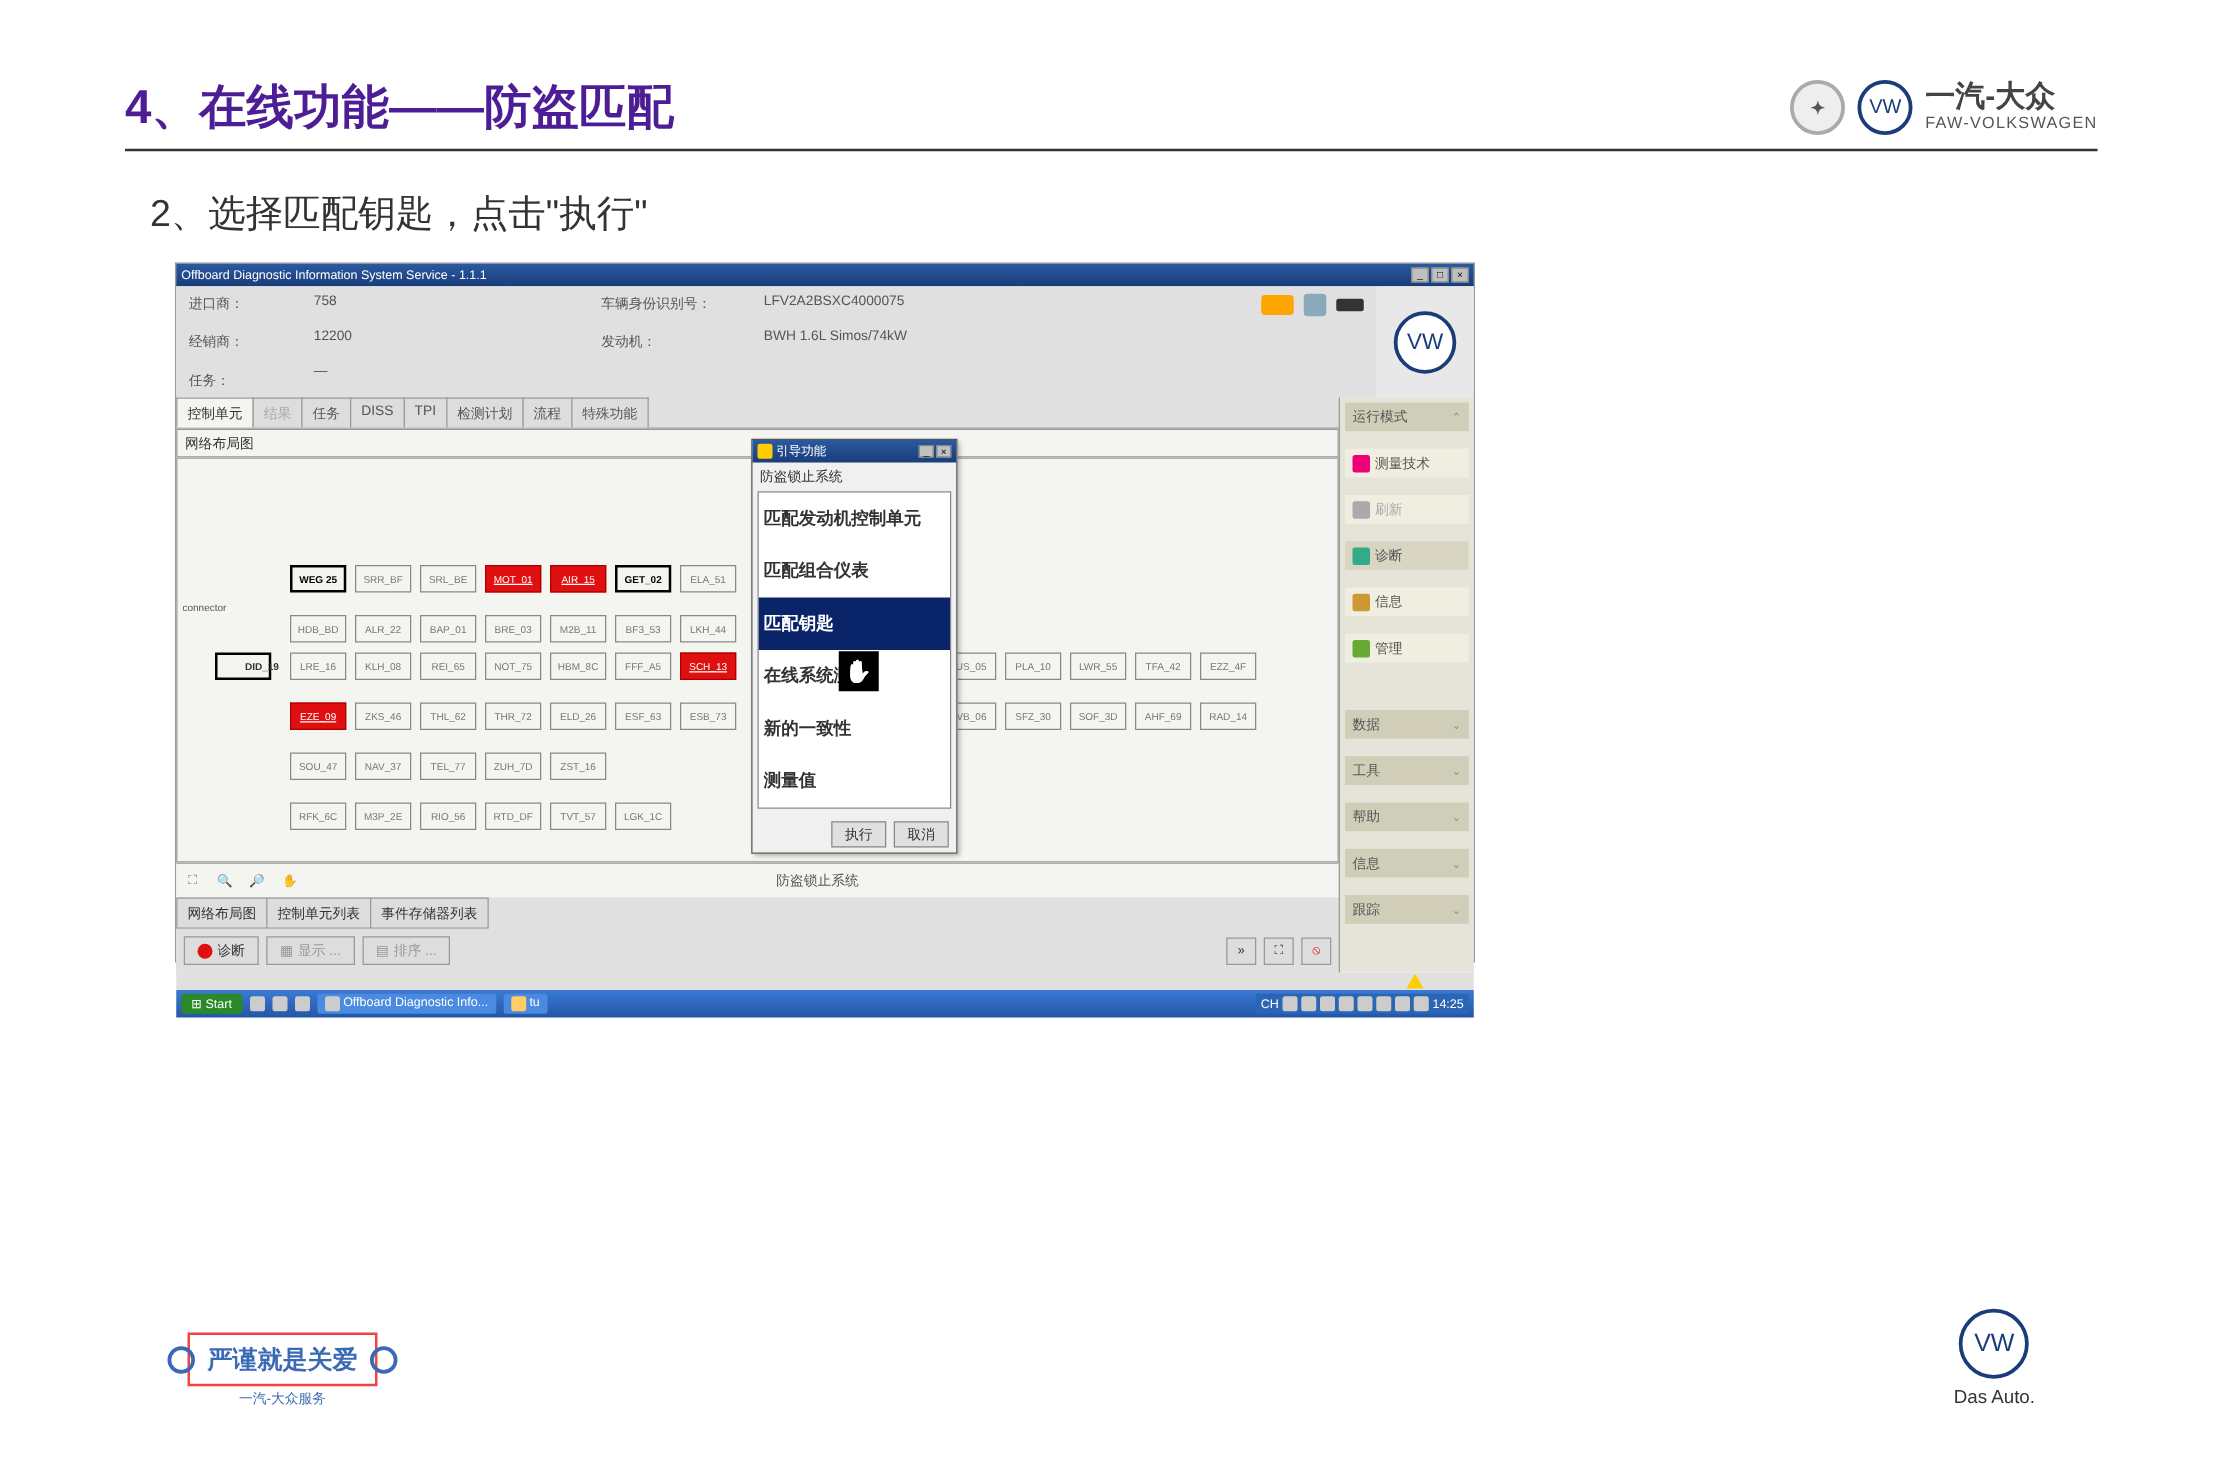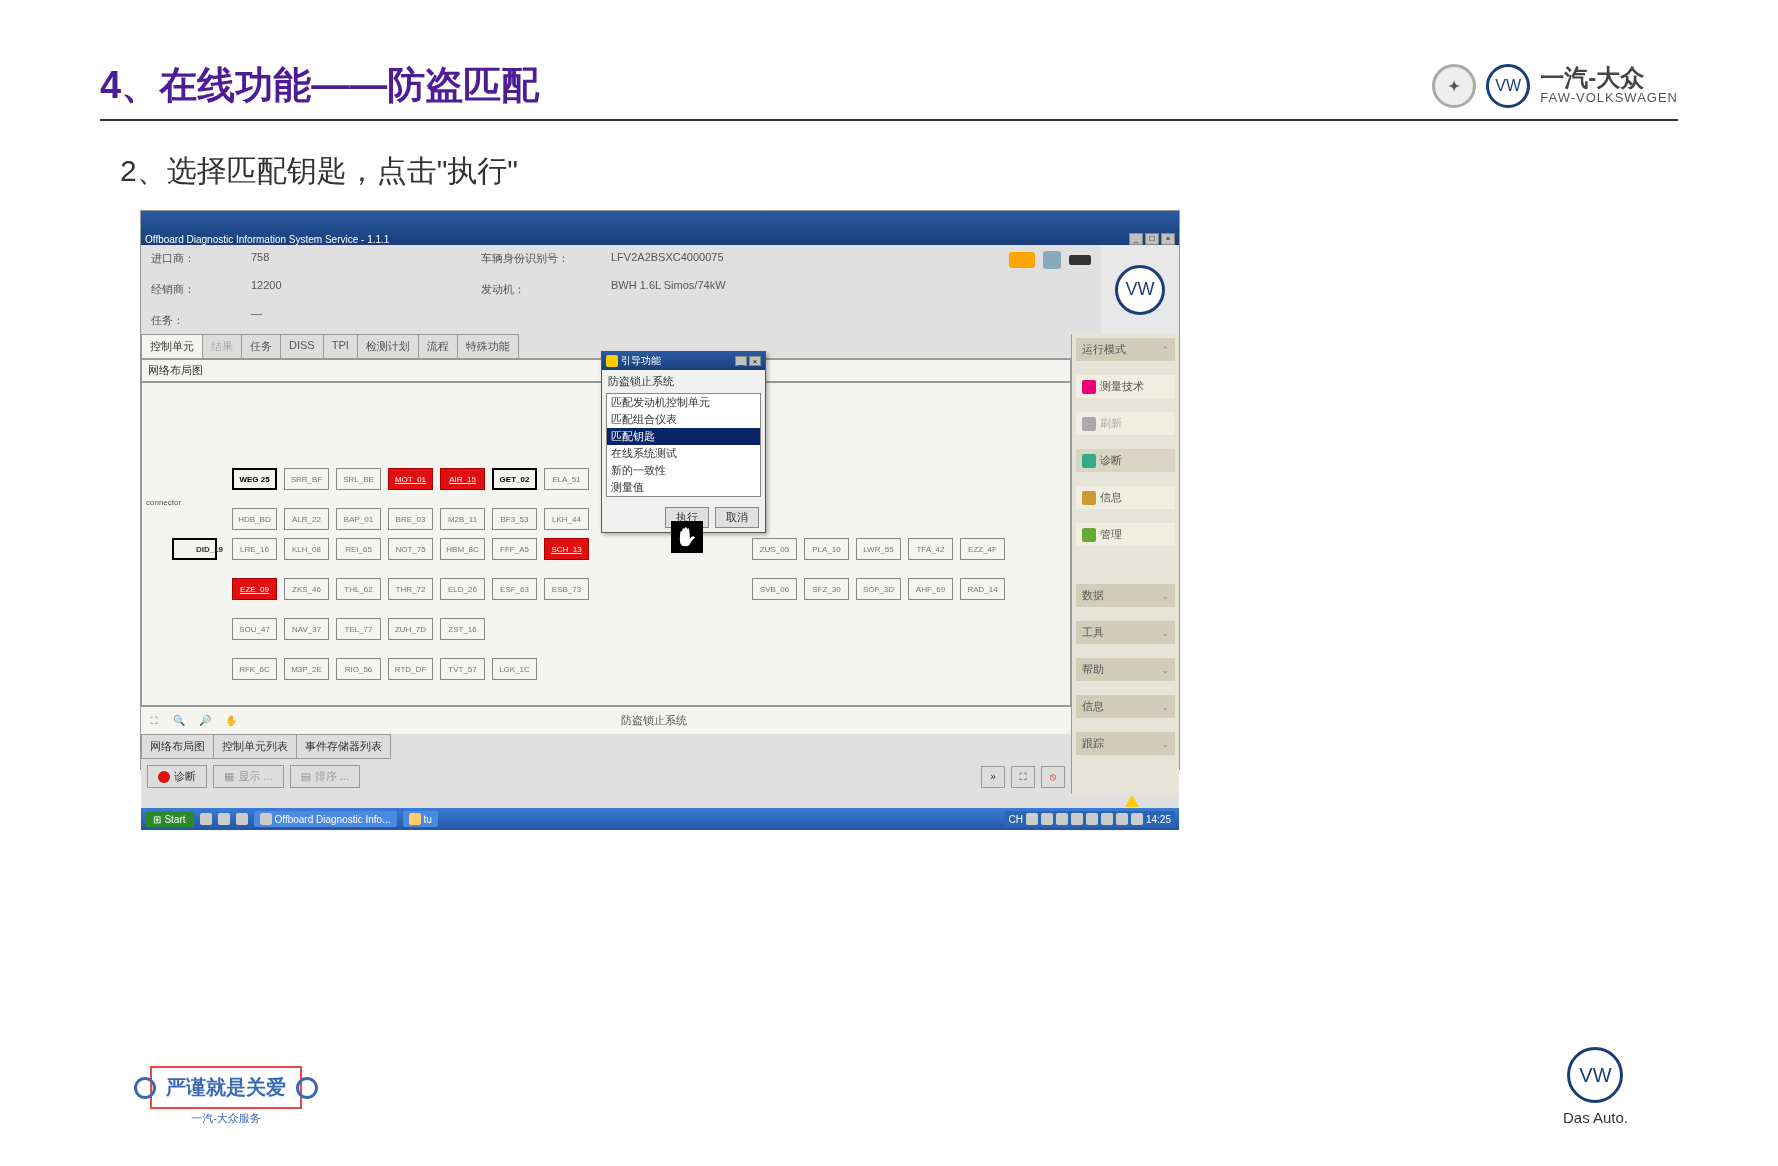--- a/index.html
+++ b/index.html
@@ -8,21 +8,21 @@
   .header-row { display: flex; justify-content: space-between; align-items: center; margin-bottom: 8px; }
   .slide-title { color: #4c1d95; font-size: 38px; font-weight: bold; }
   .logos { display: flex; align-items: center; gap: 10px; }
   .logo-circ { width: 44px; height: 44px; border-radius: 50%; background: #eee; border: 3px solid #aaa; display: flex; align-items: center; justify-content: center; font-size: 14px; font-weight: bold; color: #555; }
   .logo-vw { width: 44px; height: 44px; border-radius: 50%; background: #fff; border: 3px solid #1a3d7a; display: flex; align-items: center; justify-content: center; color: #1a3d7a; font-weight: normal; font-size: 16px; }
   .brand-text { font-size: 24px; font-weight: bold; color: #444; line-height: 1; }
   .brand-sub { font-size: 13px; color: #555; letter-spacing: 1px; }
   .hr { border: none; border-top: 2px solid #333; margin-bottom: 30px; }
   .step-text { font-size: 30px; color: #333; margin-left: 20px; margin-bottom: 18px; }
   .screenshot { margin-left: 40px; width: 1040px; height: 560px; border: 1px solid #999; background: #e8e8e8; position: relative; font-size: 10px; }
-  .titlebar { background: linear-gradient(#2a5aa0, #1a3d7a); color: #fff; height: 34px; display: flex; align-items: flex-end; padding: 0 4px; justify-content: space-between; }
+  .titlebar { background: linear-gradient(#2a5aa0, #1a3d7a); color: #fff; height: 18px; display: flex; align-items: center; padding: 0 4px; justify-content: space-between; }
   .titlebar-btns { display: flex; gap: 2px; }
   .titlebar-btn { width: 14px; height: 12px; background: #c0c0c0; border: 1px solid #888; font-size: 8px; text-align: center; line-height: 10px; color: #000; }
   .info-bar { display: flex; background: #e0e0e0; padding: 6px 10px; gap: 0; align-items: flex-start; }
   .info-col { display: flex; flex-direction: column; gap: 16px; font-size: 11px; color: #555; }
   .info-col.lbl1 { width: 100px; }
   .info-col.val1 { width: 230px; }
   .info-col.lbl2 { width: 130px; }
   .info-col.val2 { width: 230px; }
   .icons-top { display: flex; gap: 8px; margin-left: auto; align-items: center; }
   .icon-car { width: 26px; height: 16px; background: orange; border-radius: 3px; }
@@ -64,29 +64,29 @@
   .side-item.dim { color: #aaa; }
   .side-item.sel { background: #d8d5c2; }
   .side-ic { width: 14px; height: 14px; border-radius: 2px; }
   .chev { font-size: 9px; color: #888; }
   .popup { position: absolute; left: 460px; top: 140px; width: 165px; background: #f0f0f0; border: 1px solid #555; box-shadow: 2px 2px 4px rgba(0,0,0,.3); }
   .popup-title { background: linear-gradient(#2a5aa0,#1a3d7a); color: #fff; padding: 2px 4px; font-size: 10px; display: flex; align-items: center; justify-content: space-between; }
   .popup-title-left { display: flex; align-items: center; gap: 3px; }
   .popup-ico { width: 12px; height: 12px; background: #fc0; border-radius: 2px; }
   .popup-head { padding: 4px 6px; font-size: 11px; }
   .popup-list { background: #fff; margin: 0 4px 6px; border: 1px solid #888; }
-  .popup-item { padding: 1px 4px; font-size: 11px; }
+  .popup-item { padding: 12px 4px; font-size: 14px; font-weight: bold; }
   .popup-item.sel { background: #0a246a; color: #fff; }
   .popup-btns { display: flex; justify-content: flex-end; gap: 6px; padding: 4px 6px; }
   .popup-btn { border: 1px solid #888; background: #e0e0e0; padding: 2px 10px; font-size: 11px; }
   .cursor { position: absolute; left: 530px; top: 310px; width: 32px; height: 32px; background: #000; display: flex; align-items: center; justify-content: center; }
   .cursor::after { content: "✋"; color: #fff; font-size: 18px; filter: grayscale(1) brightness(2); }
   .taskbar { height: 22px; background: linear-gradient(#3a7bd5, #2456a5); display: flex; align-items: center; padding: 0 4px; gap: 6px; font-size: 10px; color: #fff; }
   .start-btn { background: #2a8a2a; padding: 2px 8px; border-radius: 3px; display: flex; align-items: center; gap: 3px; }
-  .tb-item { background: #4a8ae0; padding: 2px 6px; border-radius: 2px; display: flex; align-items: center; gap: 3px; }
+  .tb-item { background: #4a8ae0; padding: 2px 6px; border-radius: 2px; display: flex; gap: 3px; }
   .tb-tray { margin-left: auto; display: flex; align-items: center; gap: 3px; background: #2a66b5; padding: 2px 4px; }
   .tb-ico { width: 12px; height: 12px; background: #ccc; border-radius: 2px; }
   .warn-strip { height: 14px; background: #e0e0e0; display: flex; justify-content: flex-end; padding-right: 40px; align-items: center; }
   .warn-ico { width: 14px; height: 12px; background: #fc0; clip-path: polygon(50% 0, 100% 100%, 0 100%); }
   .bottom-logos { position: absolute; bottom: 40px; left: 150px; right: 150px; display: flex; justify-content: space-between; align-items: flex-end; }
   .stamp { border: 2px solid #ef4444; color: #3a6ab5; padding: 6px 14px; font-size: 20px; font-weight: bold; position: relative; }
   .stamp::before, .stamp::after { content: ""; position: absolute; width: 16px; height: 16px; border: 3px solid #3a6ab5; border-radius: 50%; top: 50%; transform: translateY(-50%); }
   .stamp::before { left: -18px; }
   .stamp::after { right: -18px; }
   .stamp-sub { font-size: 11px; color: #3a6ab5; text-align: center; margin-top: 2px; }

